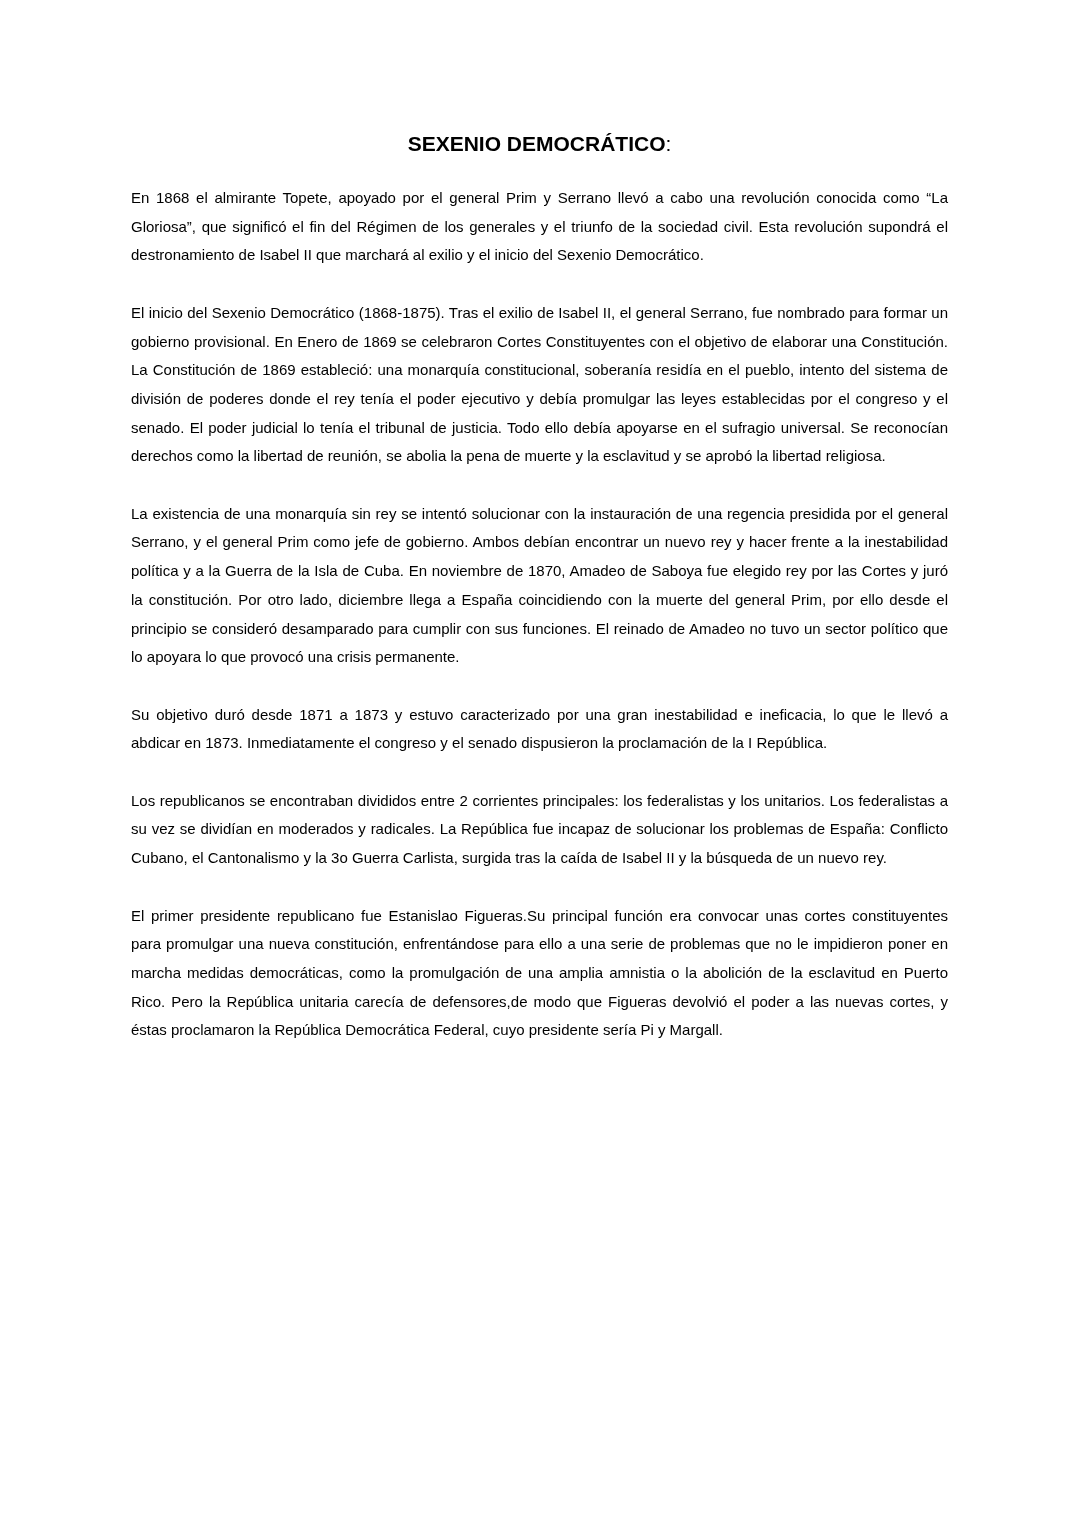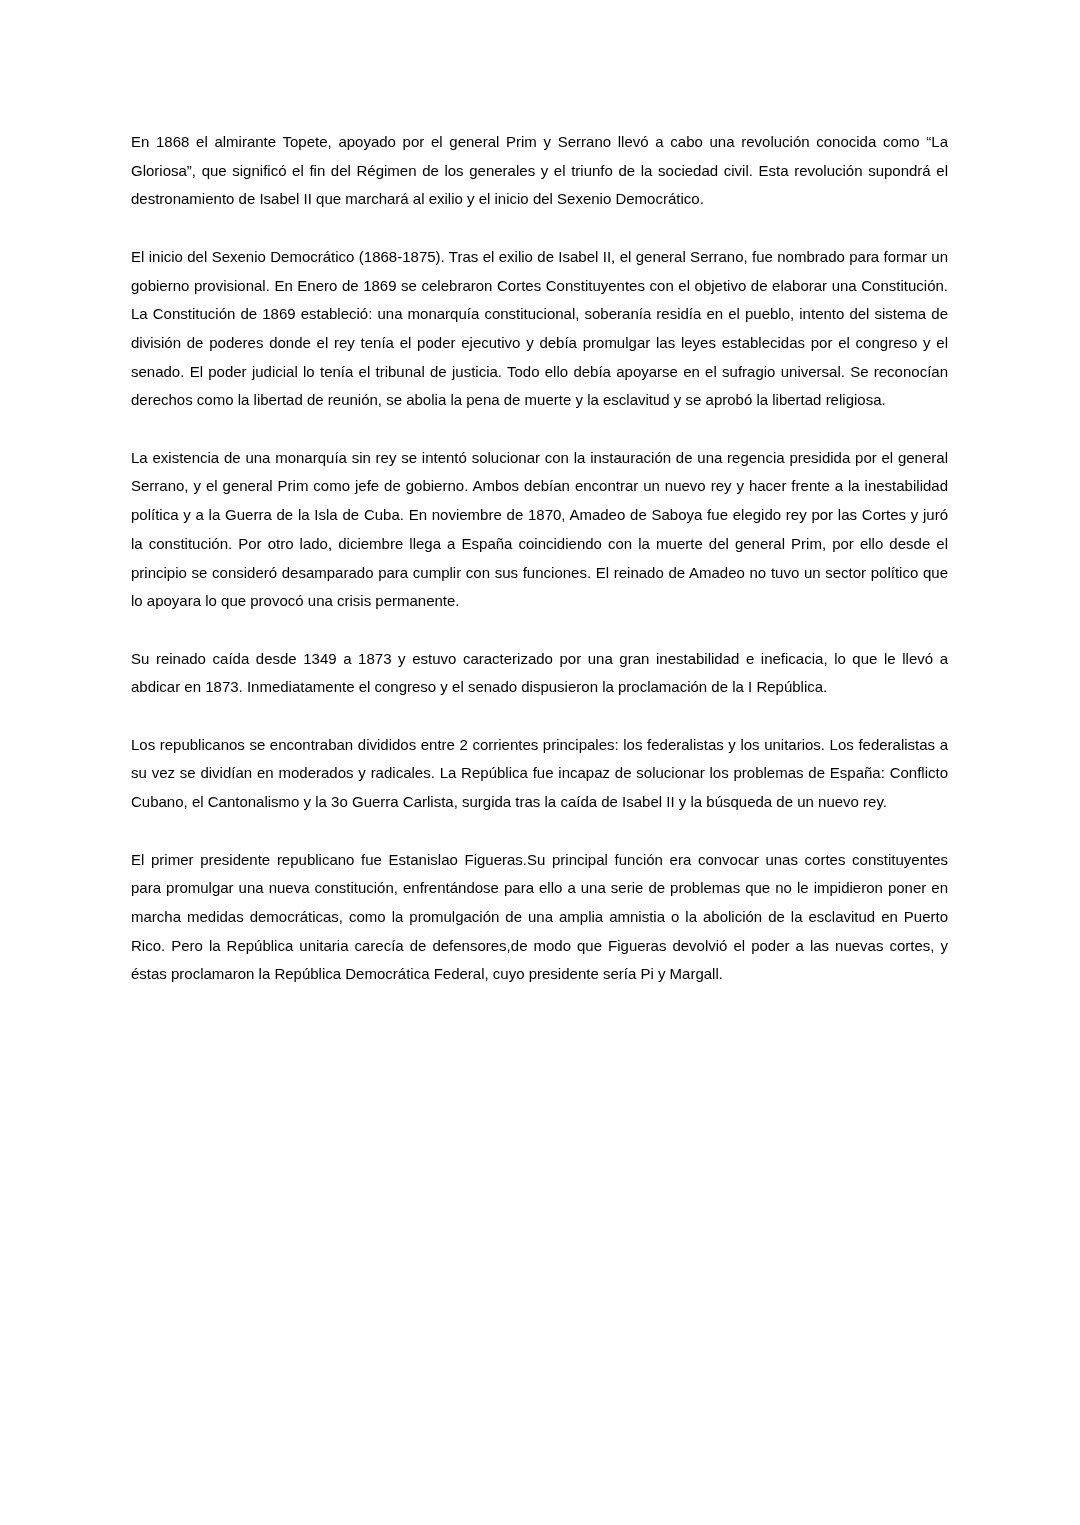--- a/index.html
+++ b/index.html
@@ -37,20 +37,21 @@
       text-align: justify;
       margin: 0 0 28.7px 0;
     }
     .para .b { font-weight: normal; }
     .para .u { text-underline-offset: 3px; }
   </style>
 </head>
 <body>
 
 <div class="page">
+  <div class="title"><b>SEXENIO DEMOCRÁTICO</b><span>:</span></div>
 
   <p class="para"><span>En 1868 el almirante Topete, apoyado por el general Prim y Serrano llevó a cabo una revolución conocida como “La Gloriosa”, que significó el fin del Régimen de los generales y el triunfo de la sociedad civil. Esta revolución supondrá el destronamiento de Isabel II que marchará al exilio y el inicio del Sexenio Democrático.</span></p>
   <p class="para"><span>El inicio del Sexenio Democrático (</span><span class="u">1868-1875</span><span>). Tras el exilio de Isabel II, el general Serrano, fue nombrado para formar un gobierno provisional. En Enero de 1869 se celebraron </span><span class="b">Cortes Constituyentes</span><span> con el objetivo de elaborar una Constitución. La </span><span class="b">Constitución de 1869</span><span> estableció: una monarquía constitucional, soberanía residía en el pueblo, intento del sistema de división de poderes donde el rey tenía el poder ejecutivo y debía promulgar las leyes establecidas por el congreso y el senado. El poder judicial lo tenía el tribunal de justicia. Todo ello debía apoyarse en el sufragio universal. Se reconocían derechos como </span><span class="u">la libertad de reunión</span><span>, se abolia </span><span class="u">la pena de muerte</span><span> y la </span><span class="u">esclavitud</span><span> y se aprobó </span><span class="u">la libertad religiosa</span><span>.</span></p>
   <p class="para"><span>La existencia de una monarquía sin rey se intentó solucionar con </span><span class="b">la instauración de una regencia</span><span> presidida por el </span><span class="b">general Serrano, y el general Prim</span><span> como jefe de gobierno. Ambos debían encontrar un nuevo rey y hacer frente a la inestabilidad política y a la Guerra de la Isla de Cuba. En noviembre de 1870, Amadeo de Saboya fue elegido rey por las Cortes y juró la constitución. Por otro lado, diciembre llega a España coincidiendo con la muerte del general Prim, por ello desde el principio se consideró desamparado para cumplir con sus funciones. El reinado de Amadeo no tuvo un sector político que lo apoyara lo que provocó una crisis permanente.</span></p>
-  <p class="para"><span>Su reinado caída desde </span><span class="u">1349 a 1873</span><span> y estuvo caracterizado por una gran inestabilidad e ineficacia, lo que le llevó a abdicar en 1873. Inmediatamente el congreso y el senado dispusieron la proclamación de la </span><span class="b">I República.</span></p>
+  <p class="para"><span>Su objetivo duró desde </span><span class="u">1871 a 1873</span><span> y estuvo caracterizado por una gran inestabilidad e ineficacia, lo que le llevó a abdicar en 1873. Inmediatamente el congreso y el senado dispusieron la proclamación de la </span><span class="b">I República.</span></p>
   <p class="para"><span>Los republicanos se encontraban divididos entre 2 corrientes principales: los </span><span class="u">federalistas </span><span>y los </span><span class="u">unitarios</span><span>. Los </span><span class="b">federalistas</span><span> a su vez se dividían en </span><span class="u">moderados</span><span> y </span><span class="u">radicales</span><span>. La República fue incapaz de solucionar los problemas de España: Conflicto Cubano, el Cantonalismo y la 3o Guerra Carlista, surgida tras la caída de Isabel II y la búsqueda de un nuevo rey.</span></p>
   <p class="para"><span class="b">El primer presidente</span><span> republicano fue </span><span class="b">Estanislao Figueras</span><span>.Su principal función era convocar unas cortes constituyentes para promulgar una nueva constitución, enfrentándose para ello a una serie de problemas que no le impidieron poner en marcha medidas democráticas, como la promulgación de una amplia amnistia o la abolición de la esclavitud en Puerto Rico. Pero la República unitaria carecía de defensores,de modo que Figueras devolvió el poder a las nuevas cortes, y éstas proclamaron la República Democrática Federal, cuyo presidente sería Pi y Margall.</span></p>
 </div>
 
 </body></html>

